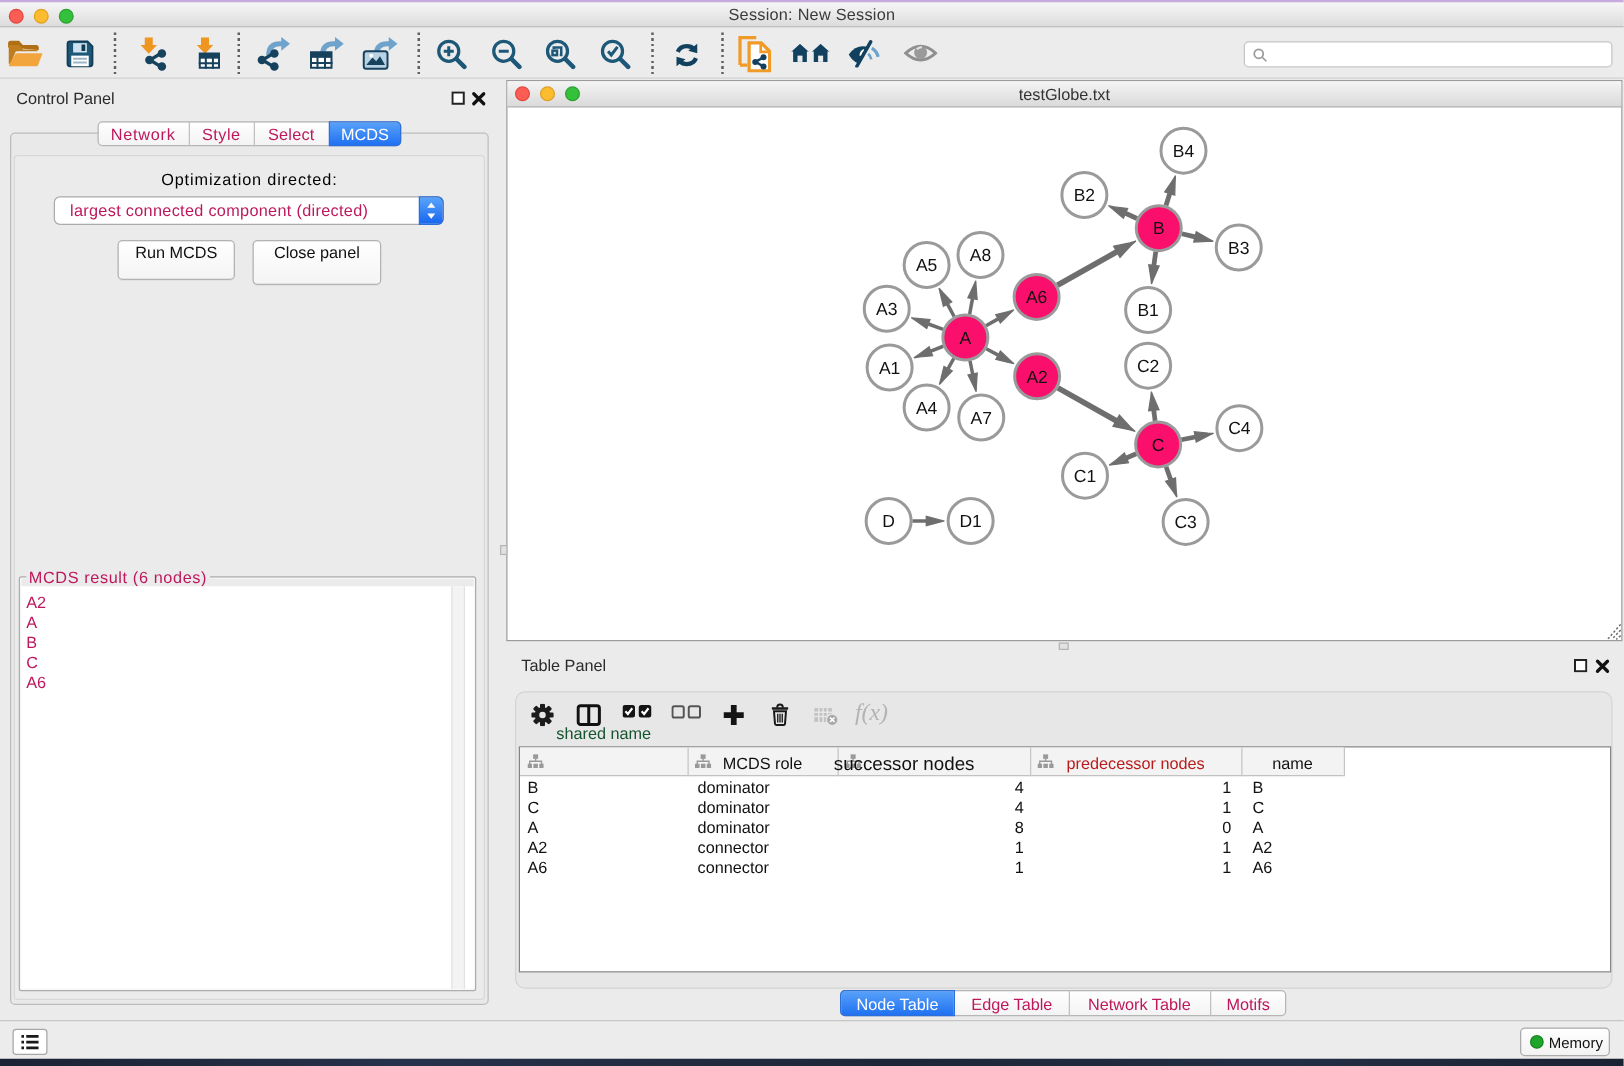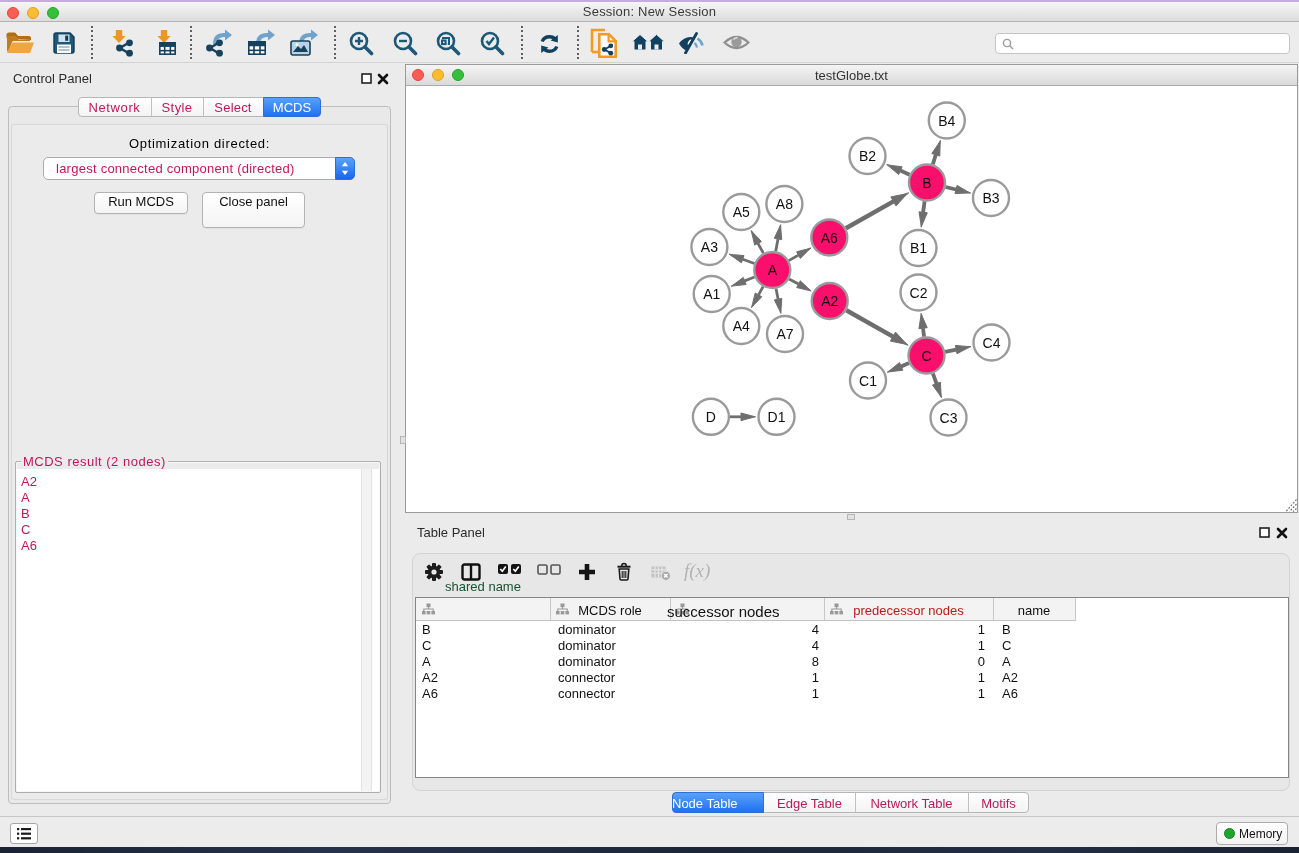--- a/index.html
+++ b/index.html
@@ -175,25 +175,25 @@
 
 <div class="abs txt" style="left:11px;top:136px;width:377px;text-align:center;color:#000;letter-spacing:0.7px">Optimization directed:</div>
 <div class="abs" style="left:43px;top:157px;width:312px;height:23px;background:#fff;border:1px solid #ababab;border-radius:5px"></div>
 <div class="abs txt" style="left:56px;top:161px;letter-spacing:0.25px">largest connected component (directed)</div>
 <div class="abs" style="left:335px;top:157px;width:20px;height:23px;background:linear-gradient(#5aa4fb,#1766ef);border:1px solid #2e6ed8;border-radius:0 5px 5px 0">
 <svg width="18" height="21" viewBox="0 0 18 21">
       <path d="M9 4 L12.2 8.2 L5.8 8.2 Z" fill="#fff"></path>
       <path d="M9 17 L12.2 12.8 L5.8 12.8 Z" fill="#fff"></path>
     </svg>
 </div>
-<div class="btn" style="left:94px;top:192px;width:94px;height:22px;line-height:18px">Run MCDS</div>
+<div class="btn" style="left:94px;top:192px;width:94px;height:32px;line-height:18px">Run MCDS</div>
 <div class="btn" style="left:202px;top:192px;width:103px;height:36px;line-height:18px">Close panel</div>
 
 <div class="abs" style="left:15px;top:461px;width:366px;height:332px;border:1px solid #adadad;border-radius:2px;box-shadow:inset 0 0 0 1px #f8f8f8"></div>
-<div class="abs txt" style="left:21px;top:454px;background:#ebebeb;padding:0 2px;letter-spacing:0.5px">MCDS result (2 nodes)</div>
+<div class="abs txt" style="left:21px;top:454px;background:#ebebeb;padding:0 2px;letter-spacing:0.5px">MCDS result (6 nodes)</div>
 <div class="abs" style="left:17px;top:469px;width:362px;height:322px;background:#fff"></div>
 <div class="abs" style="left:361px;top:469px;width:11px;height:322px;background:#f3f3f3;border-left:1px solid #e2e2e2;border-right:1px solid #e2e2e2"></div>
 <div class="abs txt" style="left:21px;top:474px;line-height:16px">A2<br>A<br>B<br>C<br>A6</div>
 
 <div class="abs" style="left:405px;top:64px;width:893px;height:449px;background:#fff;border:1px solid #9b9b9b"></div>
 <div class="abs" style="left:406px;top:65px;width:891px;height:21px;background:linear-gradient(#f4f4f4,#dadada);border-bottom:1px solid #ababab"></div>
 <div class="abs" style="left:412px;top:69px;width:12px;height:12px;border-radius:50%;background:#fb5d55;border:1px solid #e2463f"></div>
 <div class="abs" style="left:432px;top:69px;width:12px;height:12px;border-radius:50%;background:#fcbc2f;border:1px solid #dfa023"></div>
 <div class="abs" style="left:452px;top:69px;width:12px;height:12px;border-radius:50%;background:#35c03b;border:1px solid #2aa22f"></div>
 <div class="abs txt" style="left:406px;top:68px;width:891px;text-align:center;color:#333">testGlobe.txt</div>
@@ -427,21 +427,21 @@
 <div class="abs" style="left:885px;top:670px;width:100px;text-align:right;font-size:13px;color:#111">1</div>
 <div class="abs" style="left:1002px;top:670px;font-size:13px;color:#111">A2</div>
 <div class="abs" style="left:422px;top:686px;font-size:13px;color:#111">A6</div>
 <div class="abs" style="left:558px;top:686px;font-size:13px;color:#111">connector</div>
 <div class="abs" style="left:719px;top:686px;width:100px;text-align:right;font-size:13px;color:#111">1</div>
 <div class="abs" style="left:885px;top:686px;width:100px;text-align:right;font-size:13px;color:#111">1</div>
 <div class="abs" style="left:1002px;top:686px;font-size:13px;color:#111">A6</div>
 
 <div class="abs" style="left:672px;top:792px;width:357px;height:21px;background:linear-gradient(#ffffff,#f3f3f3);border:1px solid #b6b6b6;border-radius:4px"></div>
 <div class="abs bluegrad" style="left:672px;top:792px;width:92px;height:21px;border:1px solid #2e6ed8;border-radius:4px 0 0 4px"></div>
-<div class="abs txt" style="left:672px;top:796px;width:92px;color:#fff">Node Table</div>
+<div class="abs txt" style="left:672px;top:796px;width:92px;text-align:center;color:#fff">Node Table</div>
 <div class="abs txt" style="left:764px;top:796px;width:91px;text-align:center">Edge Table</div>
 <div class="abs" style="left:855px;top:792px;height:21px;border-left:1px solid #c0c0c0"></div>
 <div class="abs txt" style="left:855px;top:796px;width:113px;text-align:center">Network Table</div>
 <div class="abs" style="left:968px;top:792px;height:21px;border-left:1px solid #c0c0c0"></div>
 <div class="abs txt" style="left:968px;top:796px;width:61px;text-align:center">Motifs</div>
 
 <div class="abs" style="left:0;top:816px;width:1299px;height:31px;background:#ececec;border-top:1px solid #c6c6c6"></div>
 <div class="abs" style="left:10px;top:823px;width:28px;height:21px;background:#fff;border:1px solid #a6a6a6;border-radius:3px">
 <svg width="14" height="12" viewBox="0 0 14 12" style="position:absolute;left:6px;top:4px">
       <g fill="#1a1a1a">

